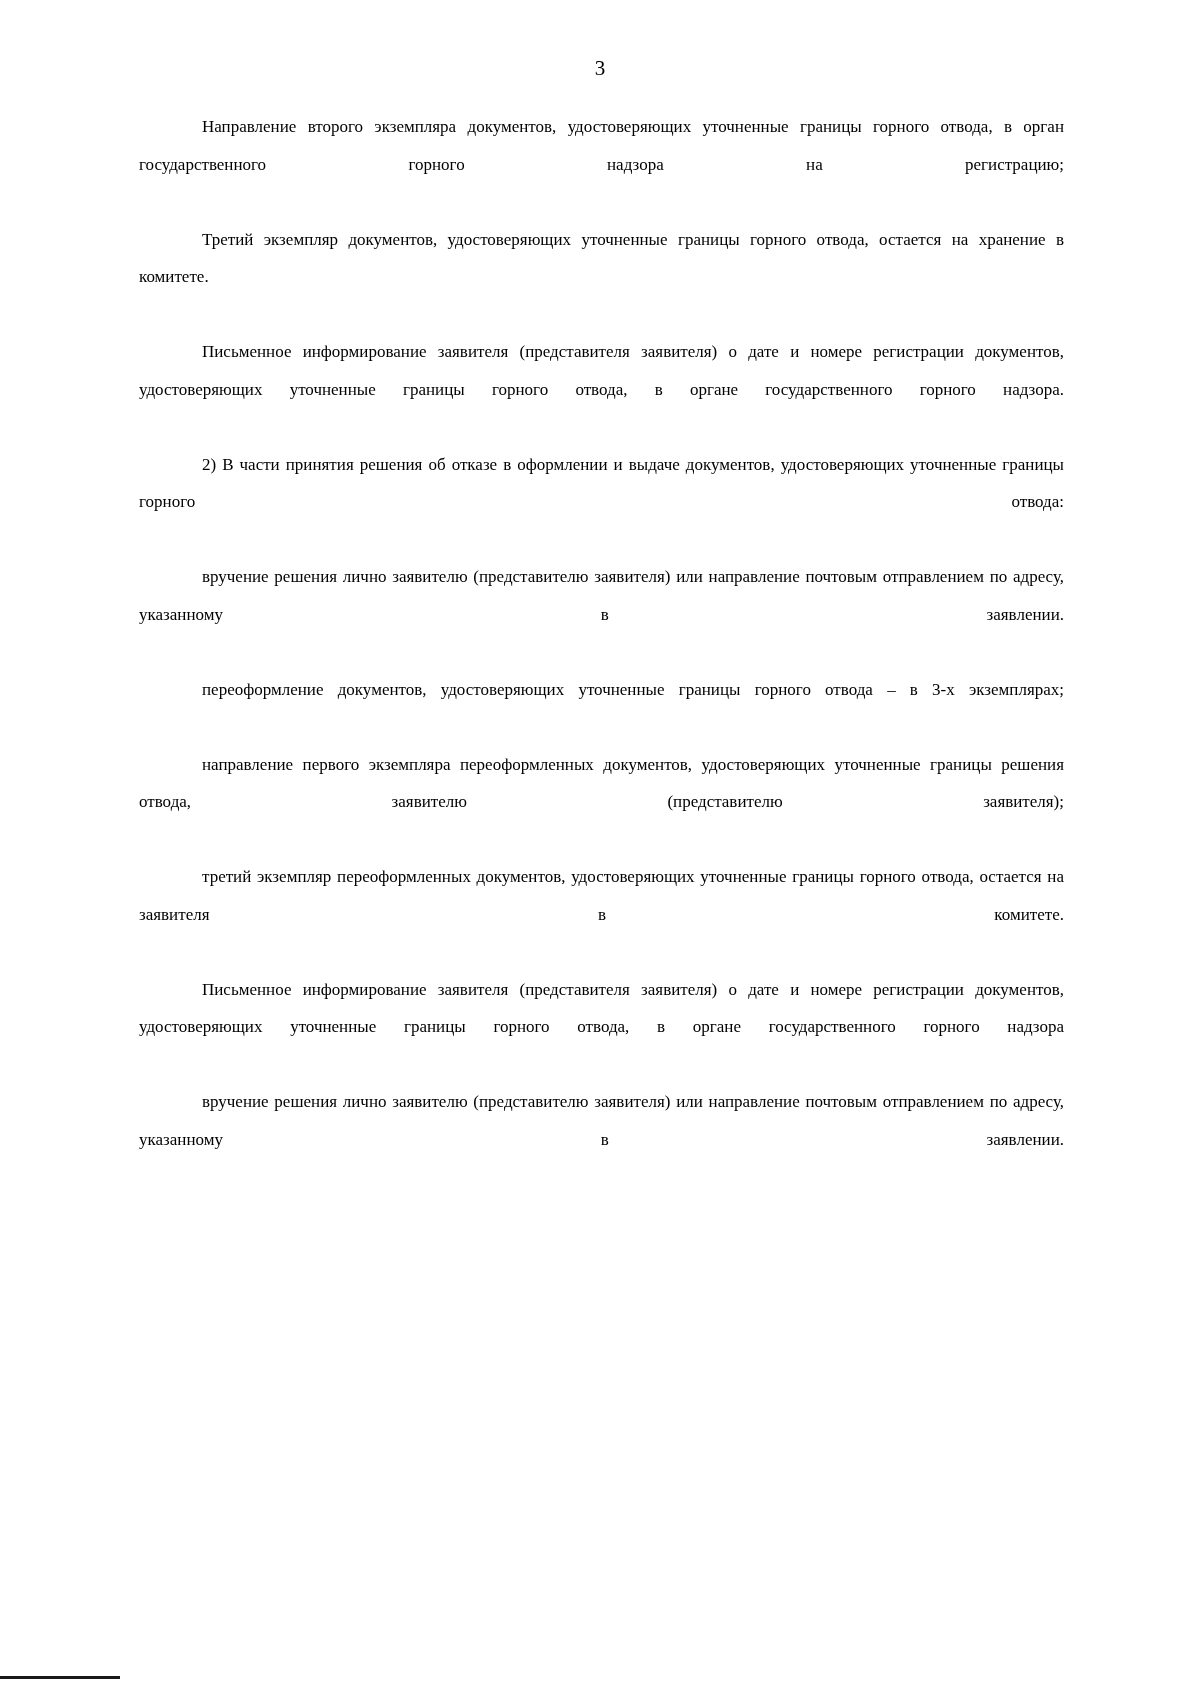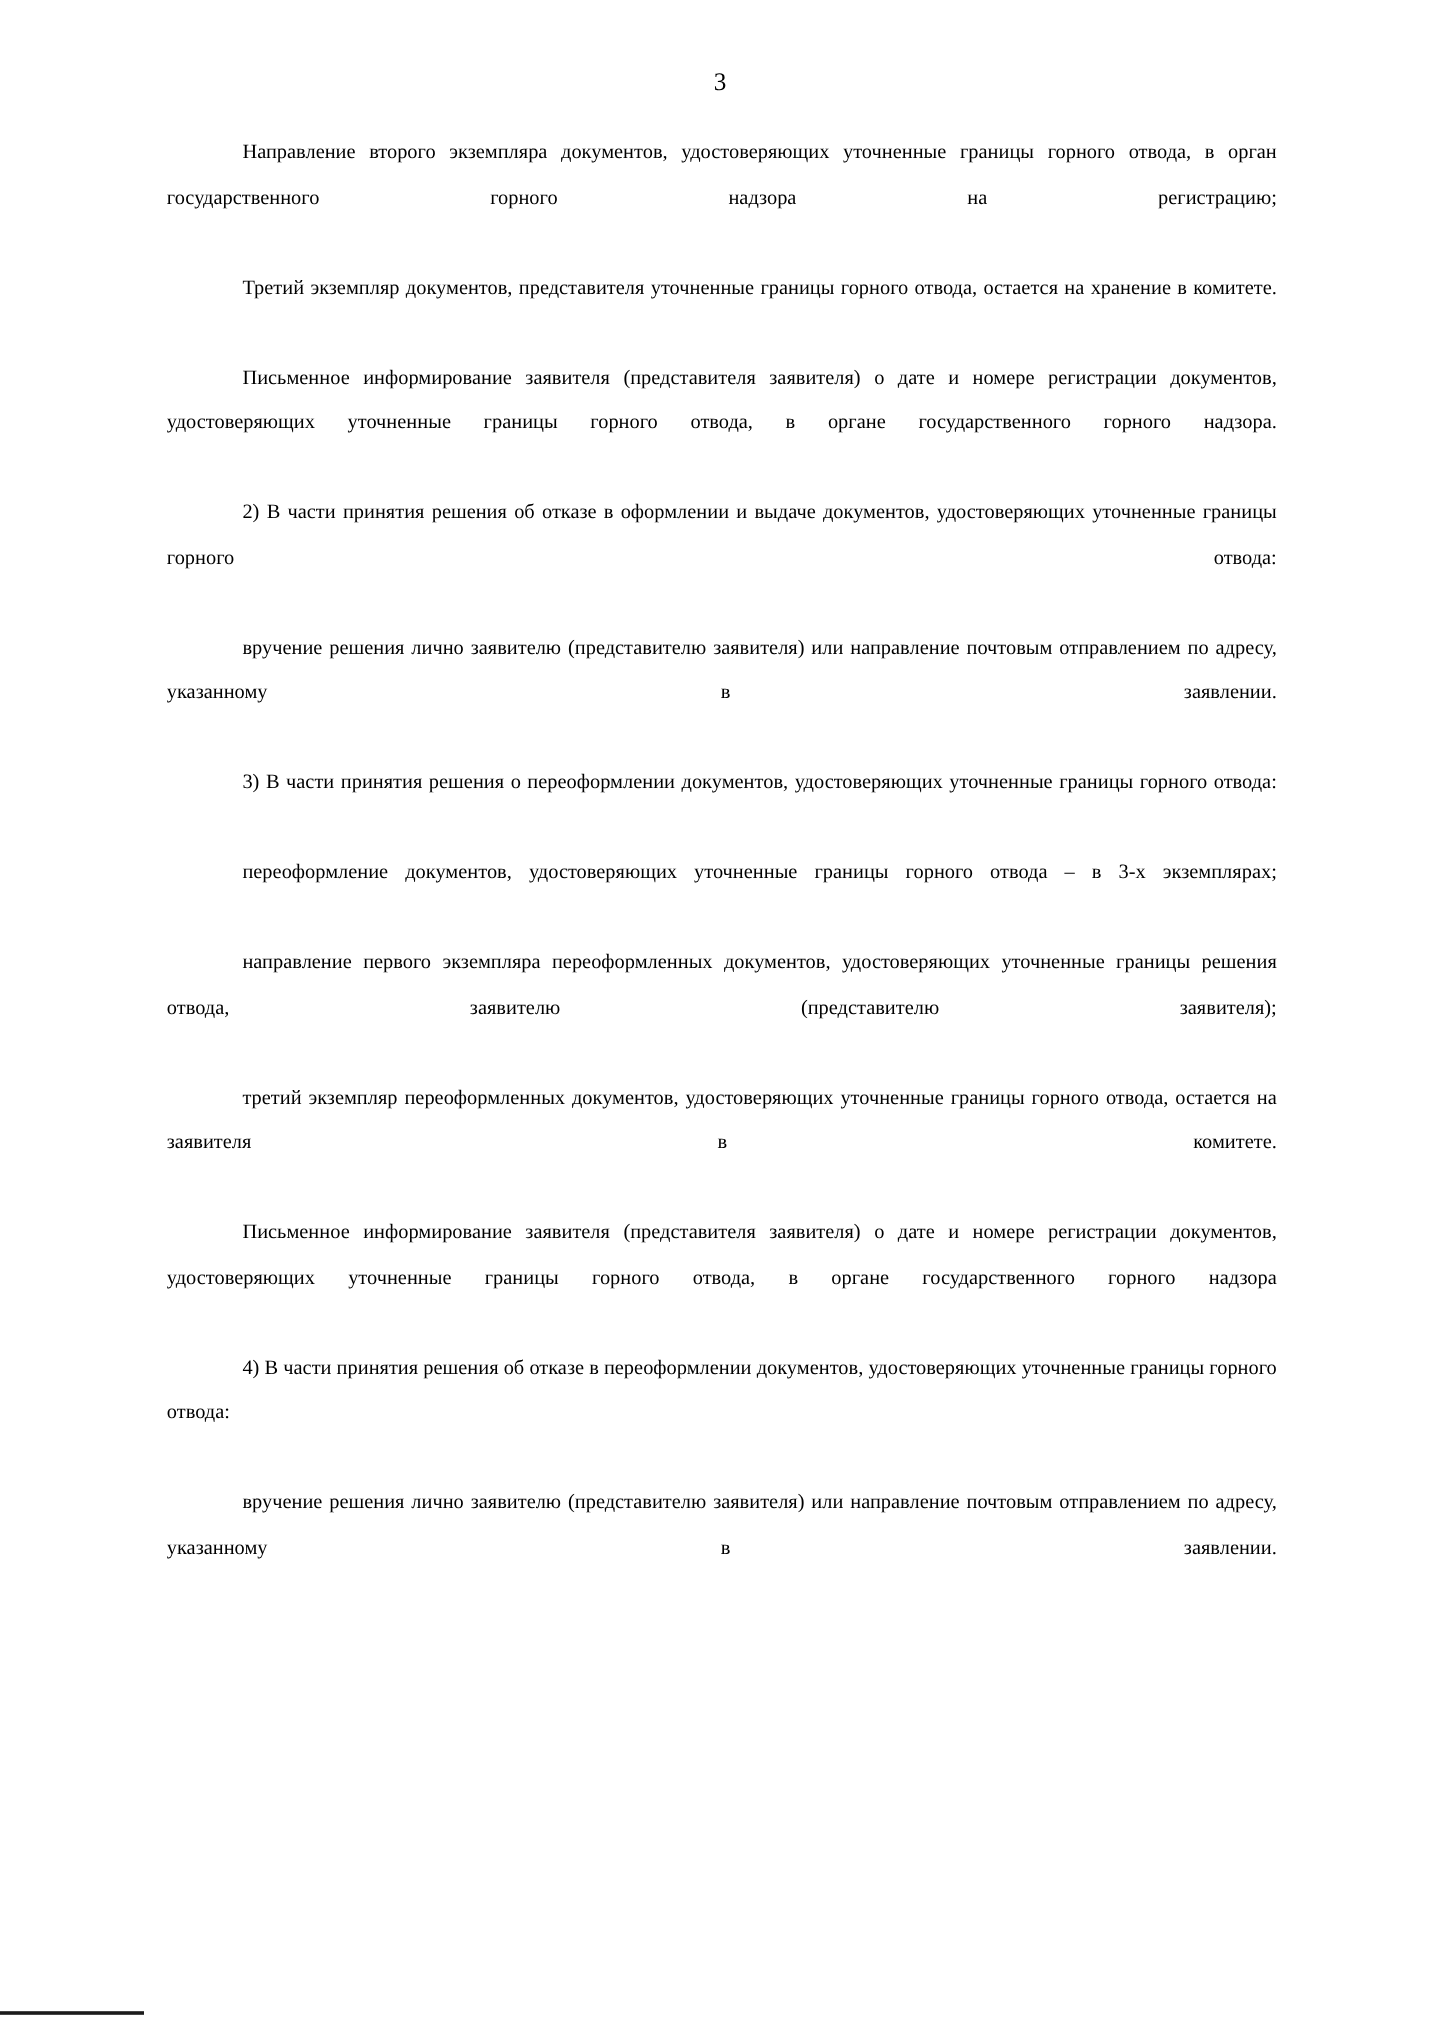--- a/index.html
+++ b/index.html
@@ -64,29 +64,27 @@
 </style>
 </head>
 <body>
 
 <div class="page">
 
   <div class="page-number">3</div>
 
   <div class="content">
     <p class="para">Направление второго экземпляра документов, удостоверяющих уточненные границы горного отвода, в орган государственного горного надзора на регистрацию;</p>
-    <p class="para">Третий экземпляр документов, представителя уточненные границы горного отвода, остается на хранение в комитете.</p>
+    <p class="para">Третий экземпляр документов, удостоверяющих уточненные границы горного отвода, остается на хранение в комитете.</p>
     <p class="para">Письменное информирование заявителя (представителя заявителя) о дате и номере регистрации документов, удостоверяющих уточненные границы горного отвода, в органе государственного горного надзора.</p>
     <p class="para">2) В части принятия решения об отказе в оформлении и выдаче документов, удостоверяющих уточненные границы горного отвода:</p>
     <p class="para">вручение решения лично заявителю (представителю заявителя) или направление почтовым отправлением по адресу, указанному в заявлении.</p>
-    <p class="para">3) В части принятия решения о переоформлении документов, удостоверяющих уточненные границы горного отвода:</p>
     <p class="para">переоформление документов, удостоверяющих уточненные границы горного отвода – в 3-х экземплярах;</p>
     <p class="para">направление первого экземпляра переоформленных документов, удостоверяющих уточненные границы решения отвода, заявителю (представителю заявителя);</p>
     <p class="para">третий экземпляр переоформленных документов, удостоверяющих уточненные границы горного отвода, остается на заявителя в комитете.</p>
     <p class="para">Письменное информирование заявителя (представителя заявителя) о дате и номере регистрации документов, удостоверяющих уточненные границы горного отвода, в органе государственного горного надзора</p>
-    <p class="para">4) В части принятия решения об отказе в переоформлении документов, удостоверяющих уточненные границы горного отвода:</p>
     <p class="para">вручение решения лично заявителю (представителю заявителя) или направление почтовым отправлением по адресу, указанному в заявлении.</p>
 
   </div>
 
   <div class="bottom-mark"></div>
 
 </div>
 
 </body></html>

